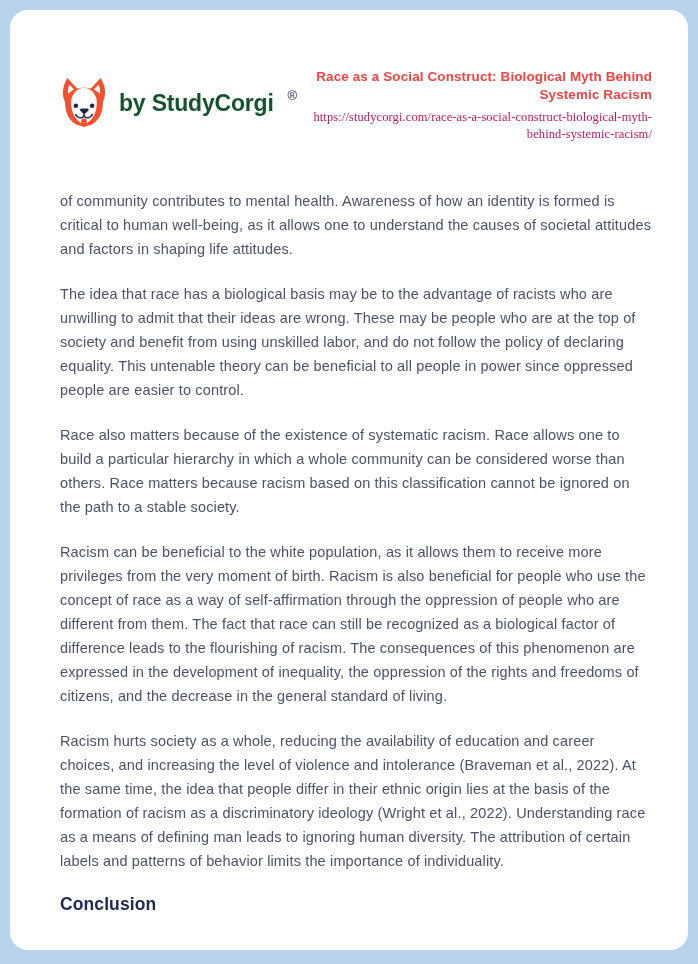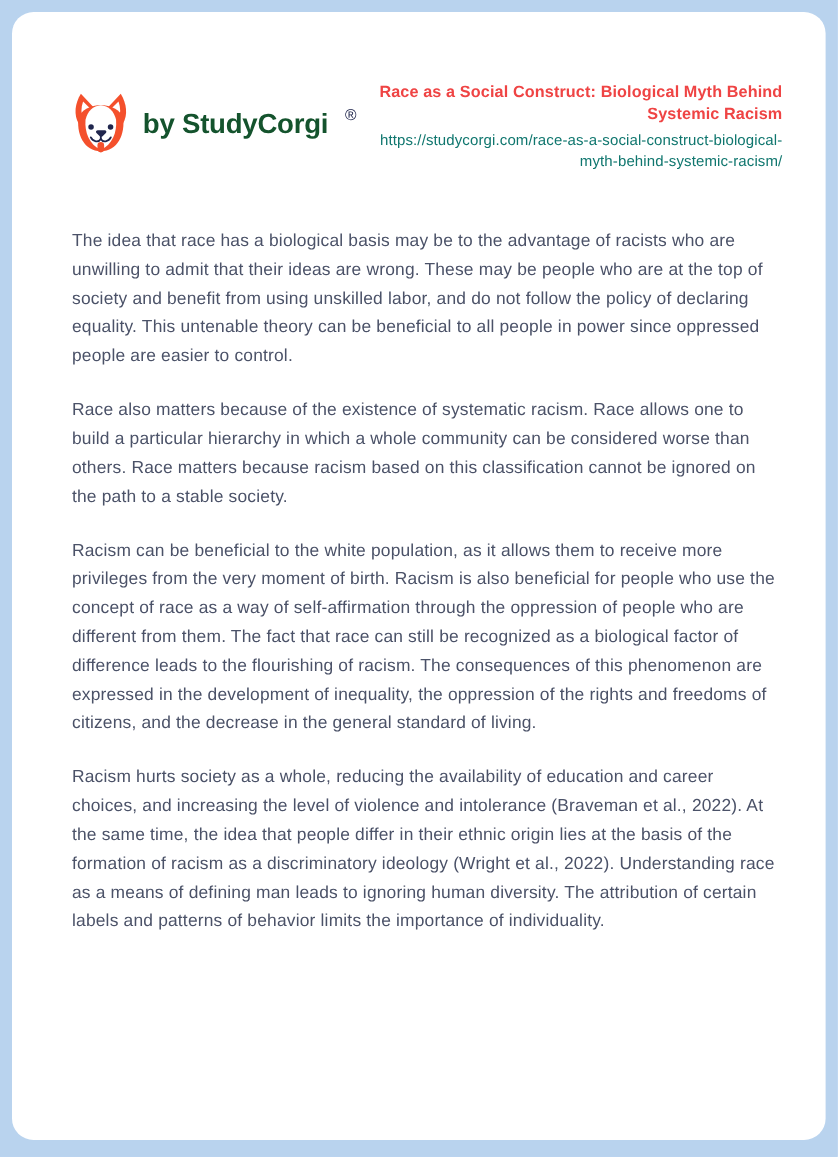--- a/index.html
+++ b/index.html
@@ -62,23 +62,24 @@
     font-size: 13.5px;
     line-height: 18px;
     font-weight: 700;
     color: #ef4444;
     letter-spacing: 0.1px;
   }
   .doc-url {
     margin-top: 5px;
     font-size: 12.5px;
     line-height: 17px;
-    color: #0f766e;
+    color: #be185d;
     letter-spacing: 0.1px;
     word-break: break-word;
+    font-family: Liberation Serif, serif;
   }
   .doc-body {
     margin-top: 46px;
     width: 592px;
   }
   .doc-body p {
     font-size: 14.5px;
     line-height: 24px;
     color: #4b5268;
     letter-spacing: 0.15px;
@@ -129,20 +130,22 @@
       </div>
 
       <div class="doc-meta">
         <div class="doc-title">Race as a Social Construct: Biological Myth Behind Systemic Racism</div>
         <div class="doc-url">https://studycorgi.com/race-as-a-social-construct-biological-myth-behind-systemic-racism/</div>
       </div>
 
     </div>
 
     <div class="doc-body">
+      <p>of community contributes to mental health. Awareness of how an identity is formed is critical to human well-being, as it allows one to understand the causes of societal attitudes and factors in shaping life attitudes.</p>
       <p>The idea that race has a biological basis may be to the advantage of racists who are unwilling to admit that their ideas are wrong. These may be people who are at the top of society and benefit from using unskilled labor, and do not follow the policy of declaring equality. This untenable theory can be beneficial to all people in power since oppressed people are easier to control.</p>
       <p>Race also matters because of the existence of systematic racism. Race allows one to build a particular hierarchy in which a whole community can be considered worse than others. Race matters because racism based on this classification cannot be ignored on the path to a stable society.</p>
       <p>Racism can be beneficial to the white population, as it allows them to receive more privileges from the very moment of birth. Racism is also beneficial for people who use the concept of race as a way of self-affirmation through the oppression of people who are different from them. The fact that race can still be recognized as a biological factor of difference leads to the flourishing of racism. The consequences of this phenomenon are expressed in the development of inequality, the oppression of the rights and freedoms of citizens, and the decrease in the general standard of living.</p>
       <p>Racism hurts society as a whole, reducing the availability of education and career choices, and increasing the level of violence and intolerance (Braveman et al., 2022). At the same time, the idea that people differ in their ethnic origin lies at the basis of the formation of racism as a discriminatory ideology (Wright et al., 2022). Understanding race as a means of defining man leads to ignoring human diversity. The attribution of certain labels and patterns of behavior limits the importance of individuality.</p>
+      <h2 class="conclusion-heading">Conclusion</h2>
     </div>
 
   </div>
 </div>
 
 </body></html>

